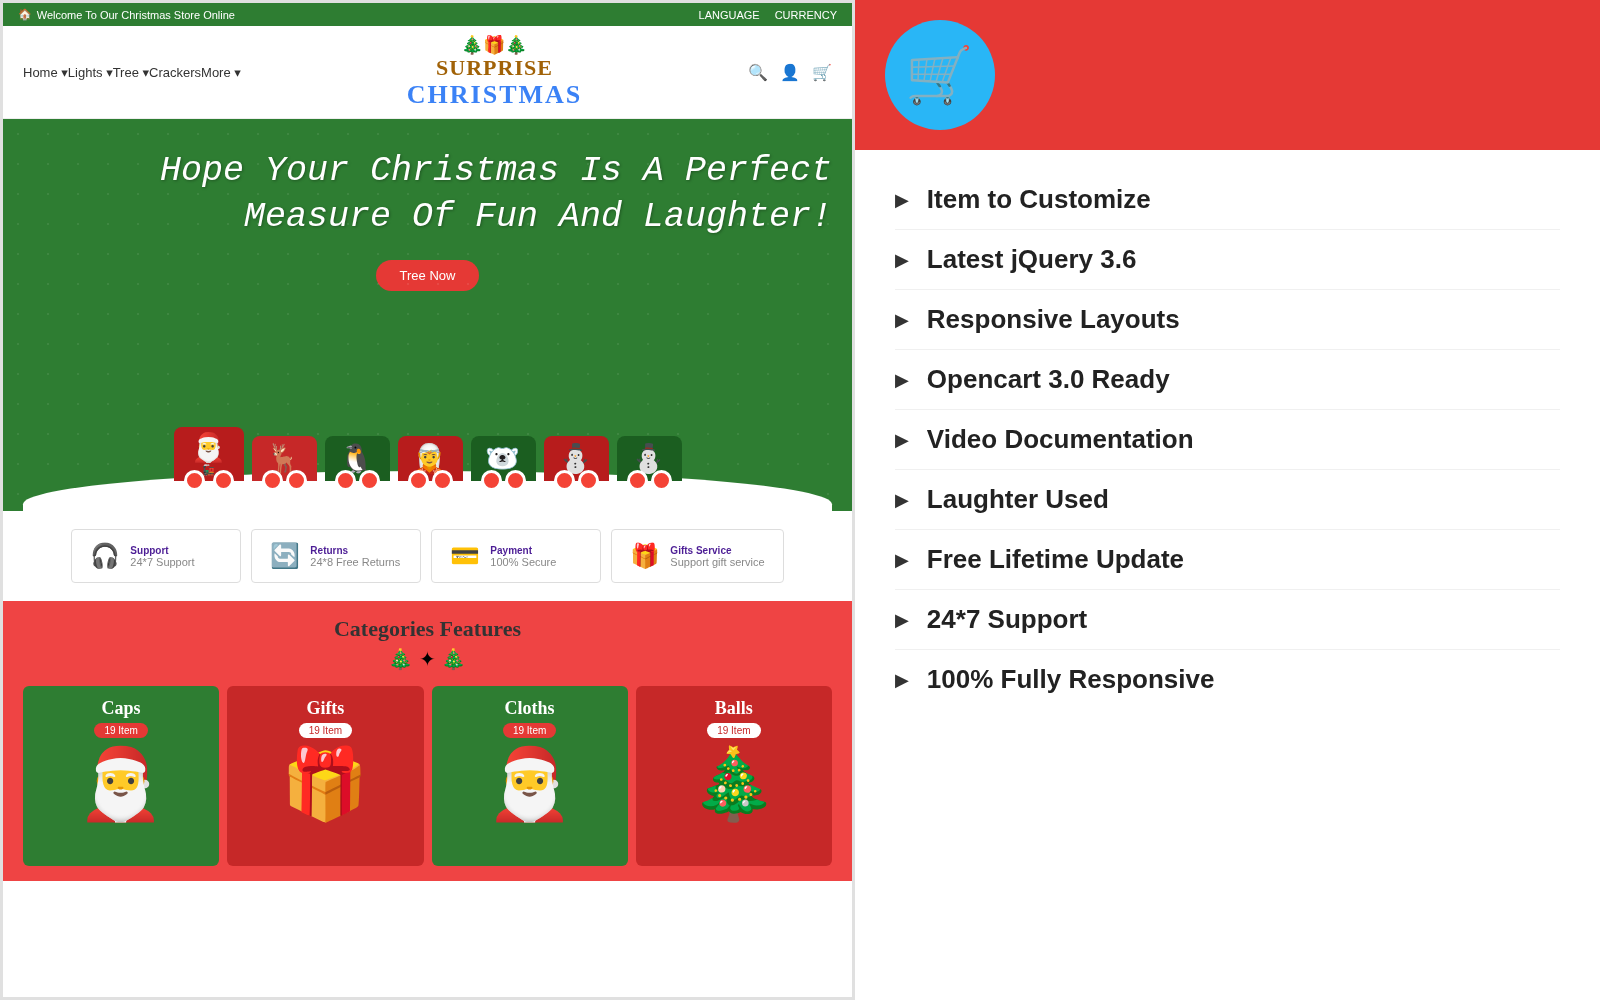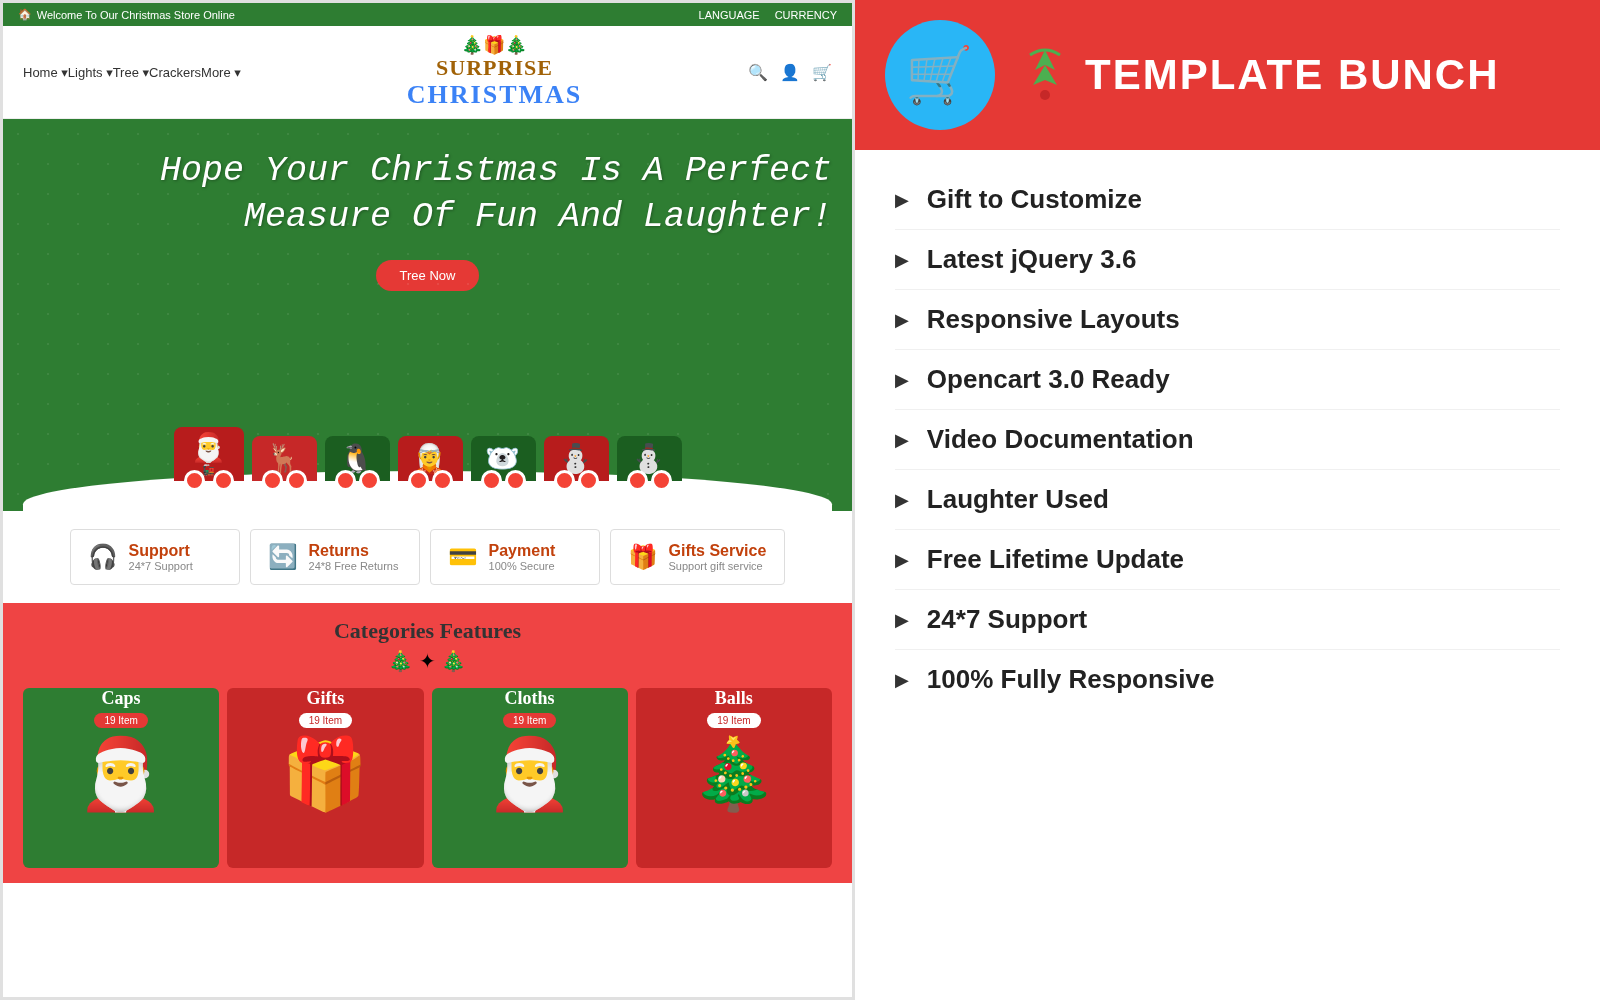--- a/index.html
+++ b/index.html
@@ -152,21 +152,21 @@
       display: flex;
       align-items: center;
       gap: 10px;
       border: 1px solid #ddd;
       border-radius: 4px;
       padding: 12px 18px;
       min-width: 170px;
     }
     .service-icon { font-size: 24px; color: #555; }
     .service-text { font-size: 12px; }
-    .service-title { font-weight: bold; color: #c2410c; font-size: 16px; }
+    .service-title { font-weight: bold; color: #4c1d95; font-size: 10px; }
     .service-sub { color: #888; font-size: 11px; }
 
     
     .categories-section {
       padding: 15px 20px;
       background: #ef4444;
     }
     .section-title {
       text-align: center;
       font-size: 22px;
@@ -187,21 +187,21 @@
     }
     .cat-item {
       height: 180px;
       border-radius: 6px;
       position: relative;
       overflow: hidden;
       display: flex;
       flex-direction: column;
       align-items: center;
       justify-content: flex-start;
-      padding-top: 0;
+      padding-top: 12px;
     }
     .cat-item-green { background: #2e7d32; }
     .cat-item-red { background: #c62828; }
     .cat-title {
       color: #fff;
       font-size: 18px;
       font-weight: bold;
       font-family: Georgia, serif;
       z-index: 2;
     }
@@ -417,40 +417,26 @@
   </div>
 
 </div>
 
 <div class="right-panel">
 
   <div class="right-header">
     <div class="cart-icon-circle">
       <span style="font-size:55px; color:#fff;">🛒</span>
     </div>
-    <div class="brand-area">
-      <div style="display:flex; align-items:center; gap:10px;">
-        <div style="display:flex; flex-direction:column; align-items:center;">
-
-          <svg width="60" height="60" viewBox="0 0 60 60">
-            <path d="M30 5 L20 25 L30 20 L40 25 Z" fill="#4caf50"></path>
-            <path d="M30 20 L18 40 L30 35 L42 40 Z" fill="#4caf50"></path>
-            <circle cx="30" cy="50" r="5" fill="#c62828"></circle>
-            <path d="M15 10 Q30 0 45 10" fill="none" stroke="#4caf50" stroke-width="3"></path>
-          </svg>
-        </div>
-        <div class="brand-name">TEMPLATE BUNCH</div>
-      </div>
-    </div>
   </div>
 
   <div class="features-list">
     <div class="feature-item">
       <span class="feature-arrow">▶</span>
-      <span class="feature-text">Gift to Customize</span>
+      <span class="feature-text">Item to Customize</span>
     </div>
     <div class="feature-item">
       <span class="feature-arrow">▶</span>
       <span class="feature-text">Latest jQuery 3.6</span>
     </div>
     <div class="feature-item">
       <span class="feature-arrow">▶</span>
       <span class="feature-text">Responsive Layouts</span>
     </div>
     <div class="feature-item">

